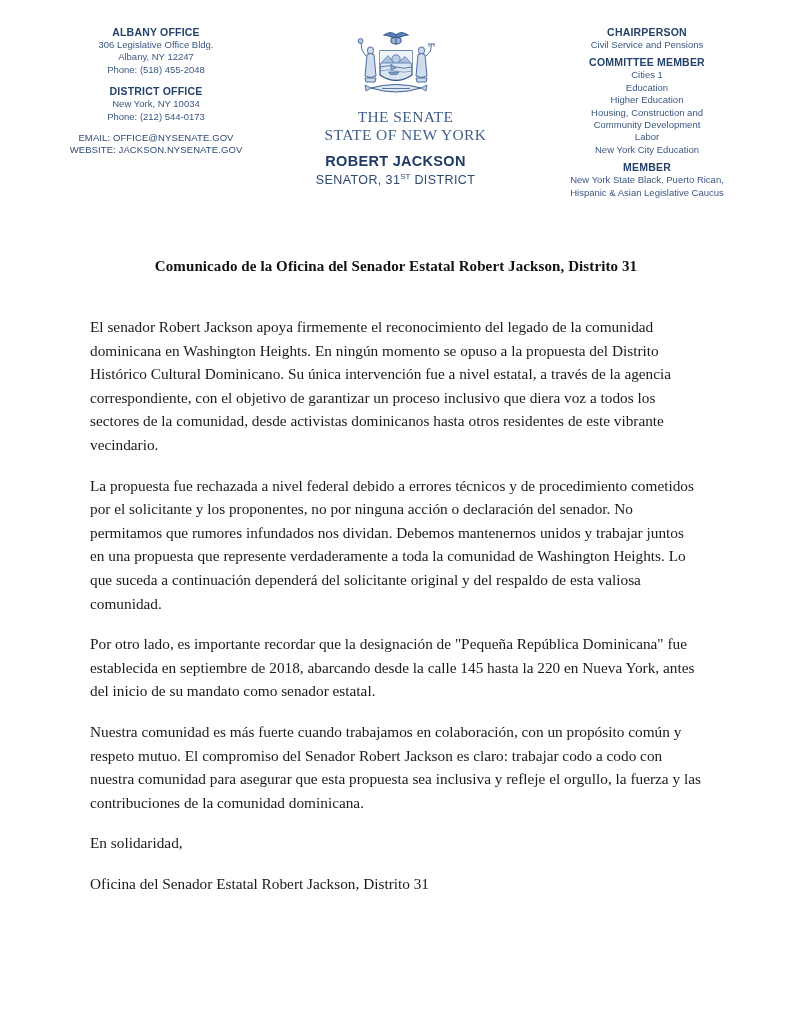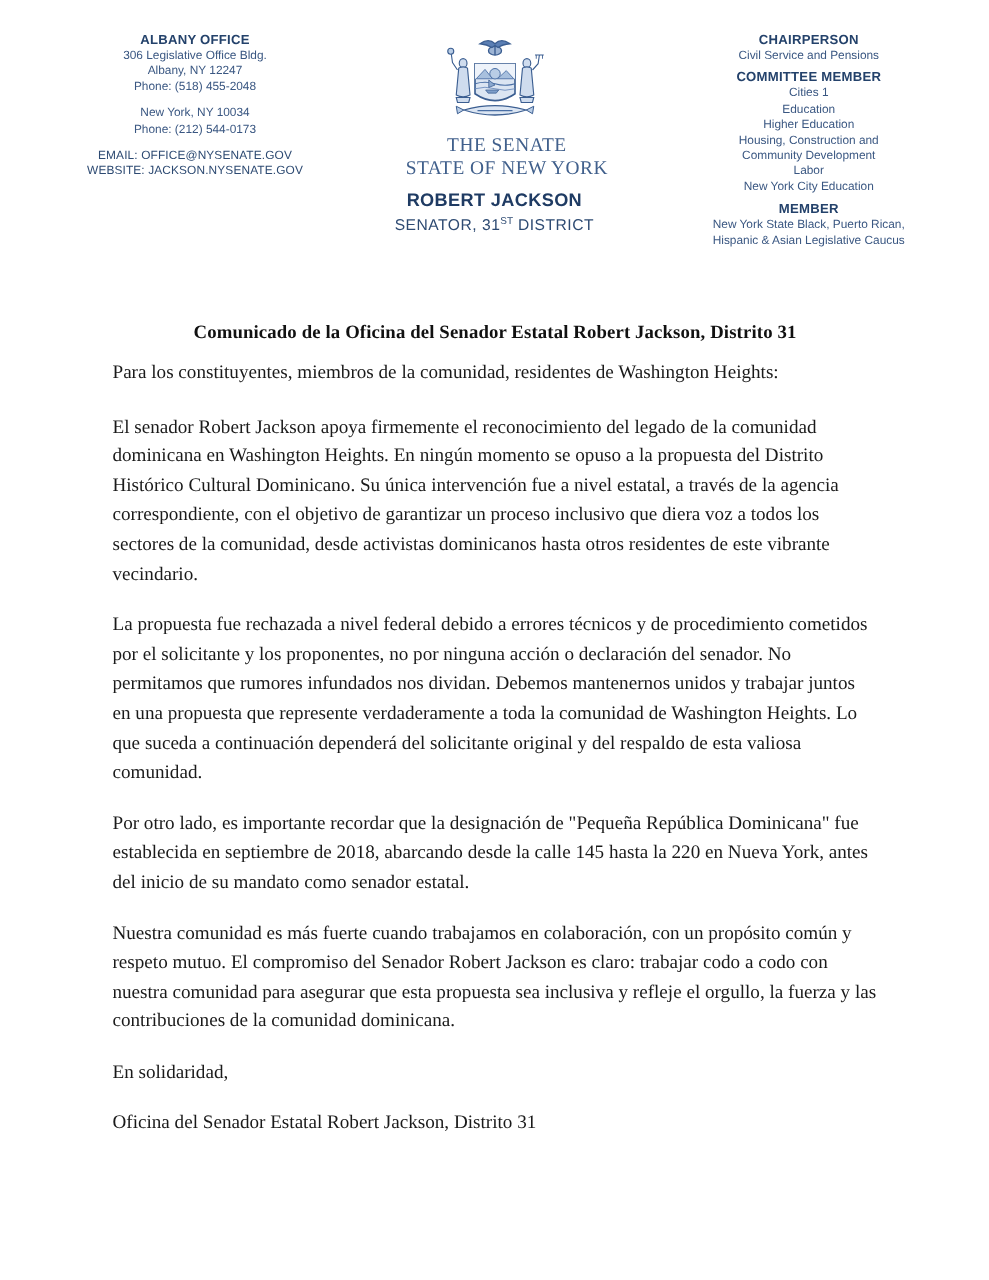--- a/index.html
+++ b/index.html
@@ -111,21 +111,21 @@
     position: absolute;
     left: 90px;
     top: 256px;
     width: 612px;
   }
   .doc-title {
     text-align: center;
     font-size: 15px;
     font-weight: bold;
     line-height: 20px;
-    margin-bottom: 10px;
+    margin-bottom: 39px;
     color: #111;
     letter-spacing: 0.1px;
   }
   p.para {
     margin: 0 0 17px 0;
     font-size: 15.3px;
     line-height: 23.6px;
     text-align: left;
     color: #1a1a1a;
   }
@@ -139,20 +139,21 @@
 <div class="letterhead">
 
   <div class="lh-col-left">
     <div class="lh-head">ALBANY OFFICE</div>
     <div class="lh-line">306 Legislative Office Bldg.</div>
     <div class="lh-line">Albany, NY 12247</div>
     <div class="lh-line">Phone: (518) 455-2048</div>
 
     <div class="lh-gap"></div>
 
+    <div class="lh-head">DISTRICT OFFICE</div>
     <div class="lh-line">New York, NY 10034</div>
     <div class="lh-line">Phone: (212) 544-0173</div>
 
     <div class="lh-gap"></div>
 
     <div class="lh-contact">EMAIL: OFFICE@NYSENATE.GOV</div>
     <div class="lh-contact">WEBSITE: JACKSON.NYSENATE.GOV</div>
   </div>
 
   <div class="lh-col-center">
@@ -230,21 +231,20 @@
     <div class="lh-head">MEMBER</div>
     <div class="lh-line">New York State Black, Puerto Rican,</div>
     <div class="lh-line">Hispanic &amp; Asian Legislative Caucus</div>
   </div>
 
 </div>
 
 <div class="doc-body">
   <div class="doc-title">Comunicado de la Oficina del Senador Estatal Robert Jackson, Distrito 31</div>
 
-  <p class="para salutation">Para los constituyentes, miembros de la comunidad, residentes de Washington Heights:</p>
 
   <p class="para">El senador Robert Jackson apoya firmemente el reconocimiento del legado de la comunidad dominicana en Washington Heights. En ningún momento se opuso a la propuesta del Distrito Histórico Cultural Dominicano. Su única intervención fue a nivel estatal, a través de la agencia correspondiente, con el objetivo de garantizar un proceso inclusivo que diera voz a todos los sectores de la comunidad, desde activistas dominicanos hasta otros residentes de este vibrante vecindario.</p>
   <p class="para">La propuesta fue rechazada a nivel federal debido a errores técnicos y de procedimiento cometidos por el solicitante y los proponentes, no por ninguna acción o declaración del senador. No permitamos que rumores infundados nos dividan. Debemos mantenernos unidos y trabajar juntos en una propuesta que represente verdaderamente a toda la comunidad de Washington Heights. Lo que suceda a continuación dependerá del solicitante original y del respaldo de esta valiosa comunidad.</p>
   <p class="para">Por otro lado, es importante recordar que la designación de "Pequeña República Dominicana" fue establecida en septiembre de 2018, abarcando desde la calle 145 hasta la 220 en Nueva York, antes del inicio de su mandato como senador estatal.</p>
   <p class="para">Nuestra comunidad es más fuerte cuando trabajamos en colaboración, con un propósito común y respeto mutuo. El compromiso  del Senador Robert Jackson es claro: trabajar codo a codo con nuestra comunidad para asegurar que esta propuesta sea inclusiva y refleje el orgullo, la fuerza y las contribuciones de la comunidad dominicana.</p>
 
   <p class="para closing">En solidaridad,</p>
   <p class="para signature">Oficina del Senador Estatal Robert Jackson, Distrito 31</p>
 </div>
 

